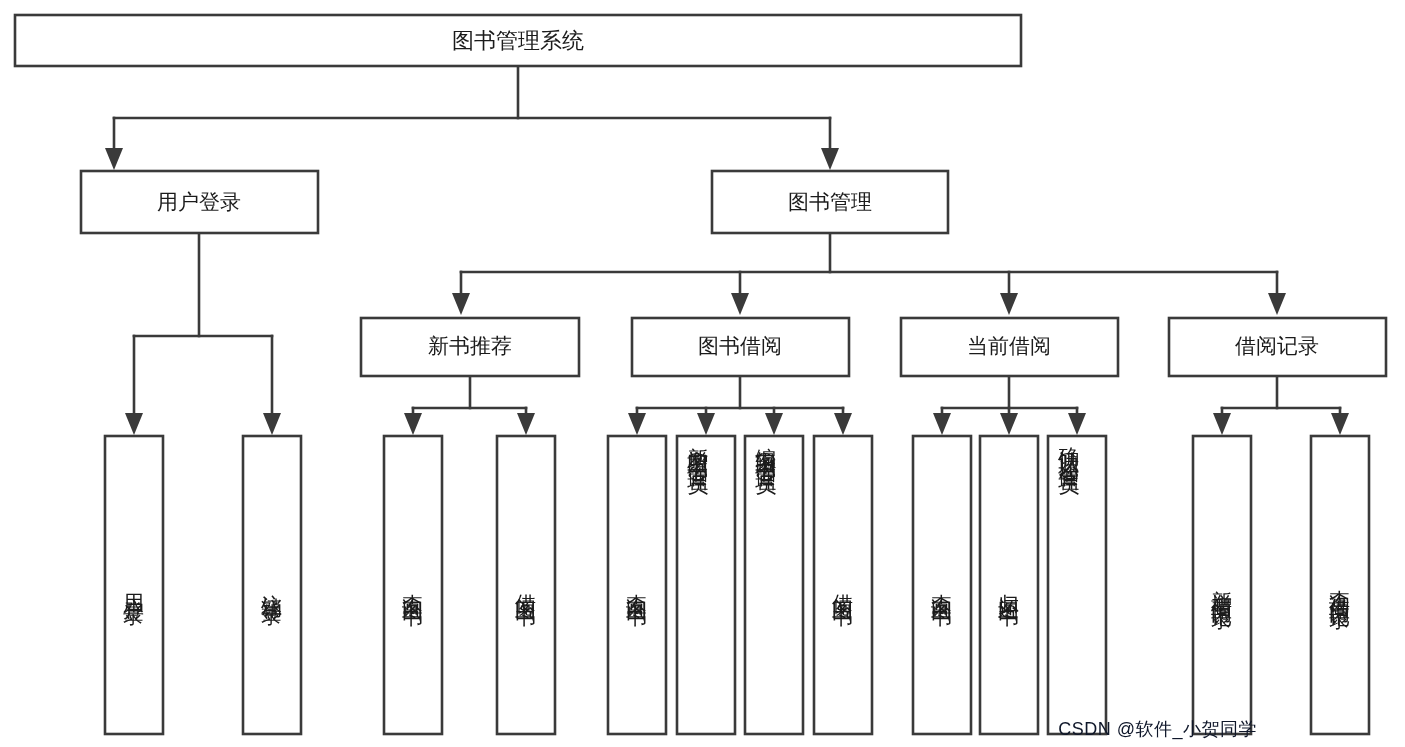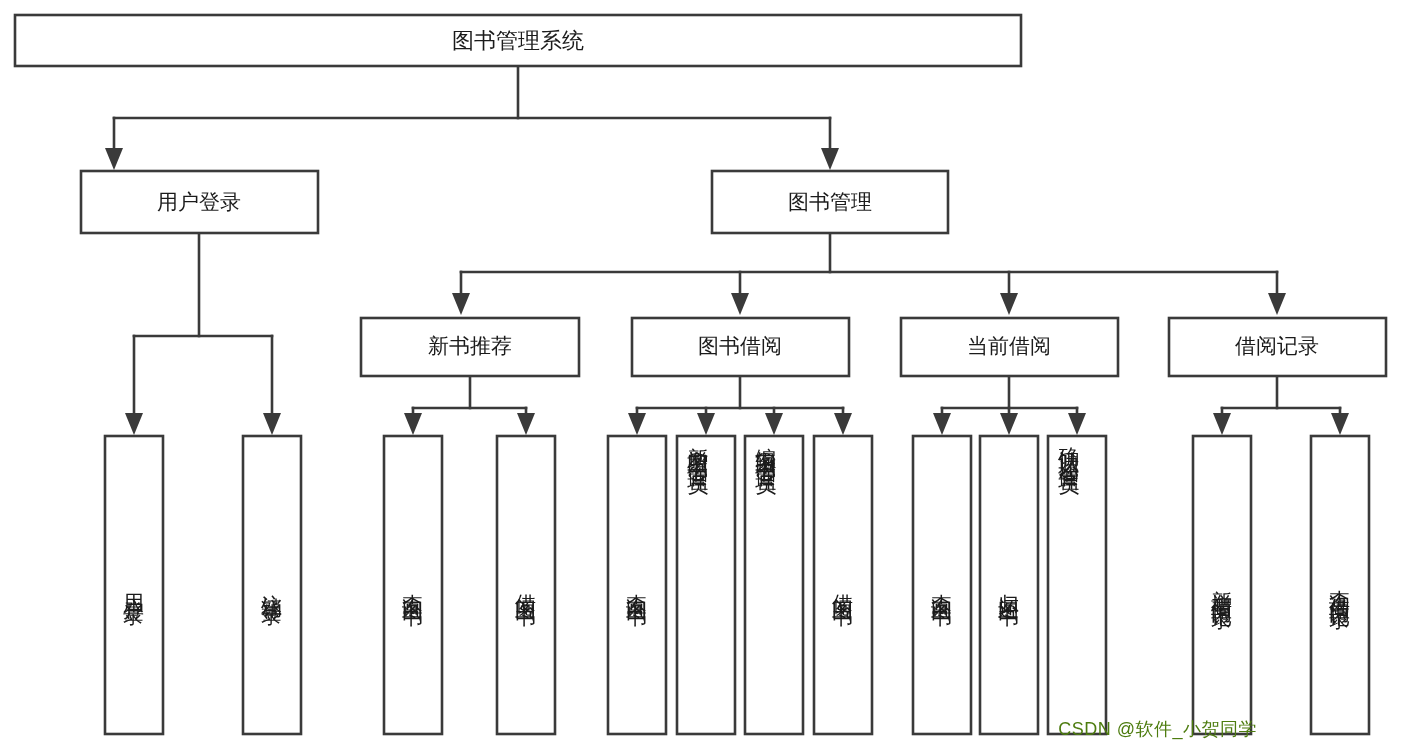--- a/index.html
+++ b/index.html
@@ -61,21 +61,21 @@
     writing-mode: vertical-rl;
     glyph-orientation-vertical: 0;
     letter-spacing: 4px;
   }
   .watermark-text {
     position: absolute;
     right: 8px;
     bottom: 6px;
     font-family: "Liberation Sans", "DejaVu Sans", sans-serif;
     font-size: 18px;
-    color: #4d7c0f;
+    color: #0f172a;
     white-space: nowrap;
     letter-spacing: 0.5px;
     pointer-events: none;
   }
 </style>
 </head>
 <body>
 
 <div id="diagram-root">
 

